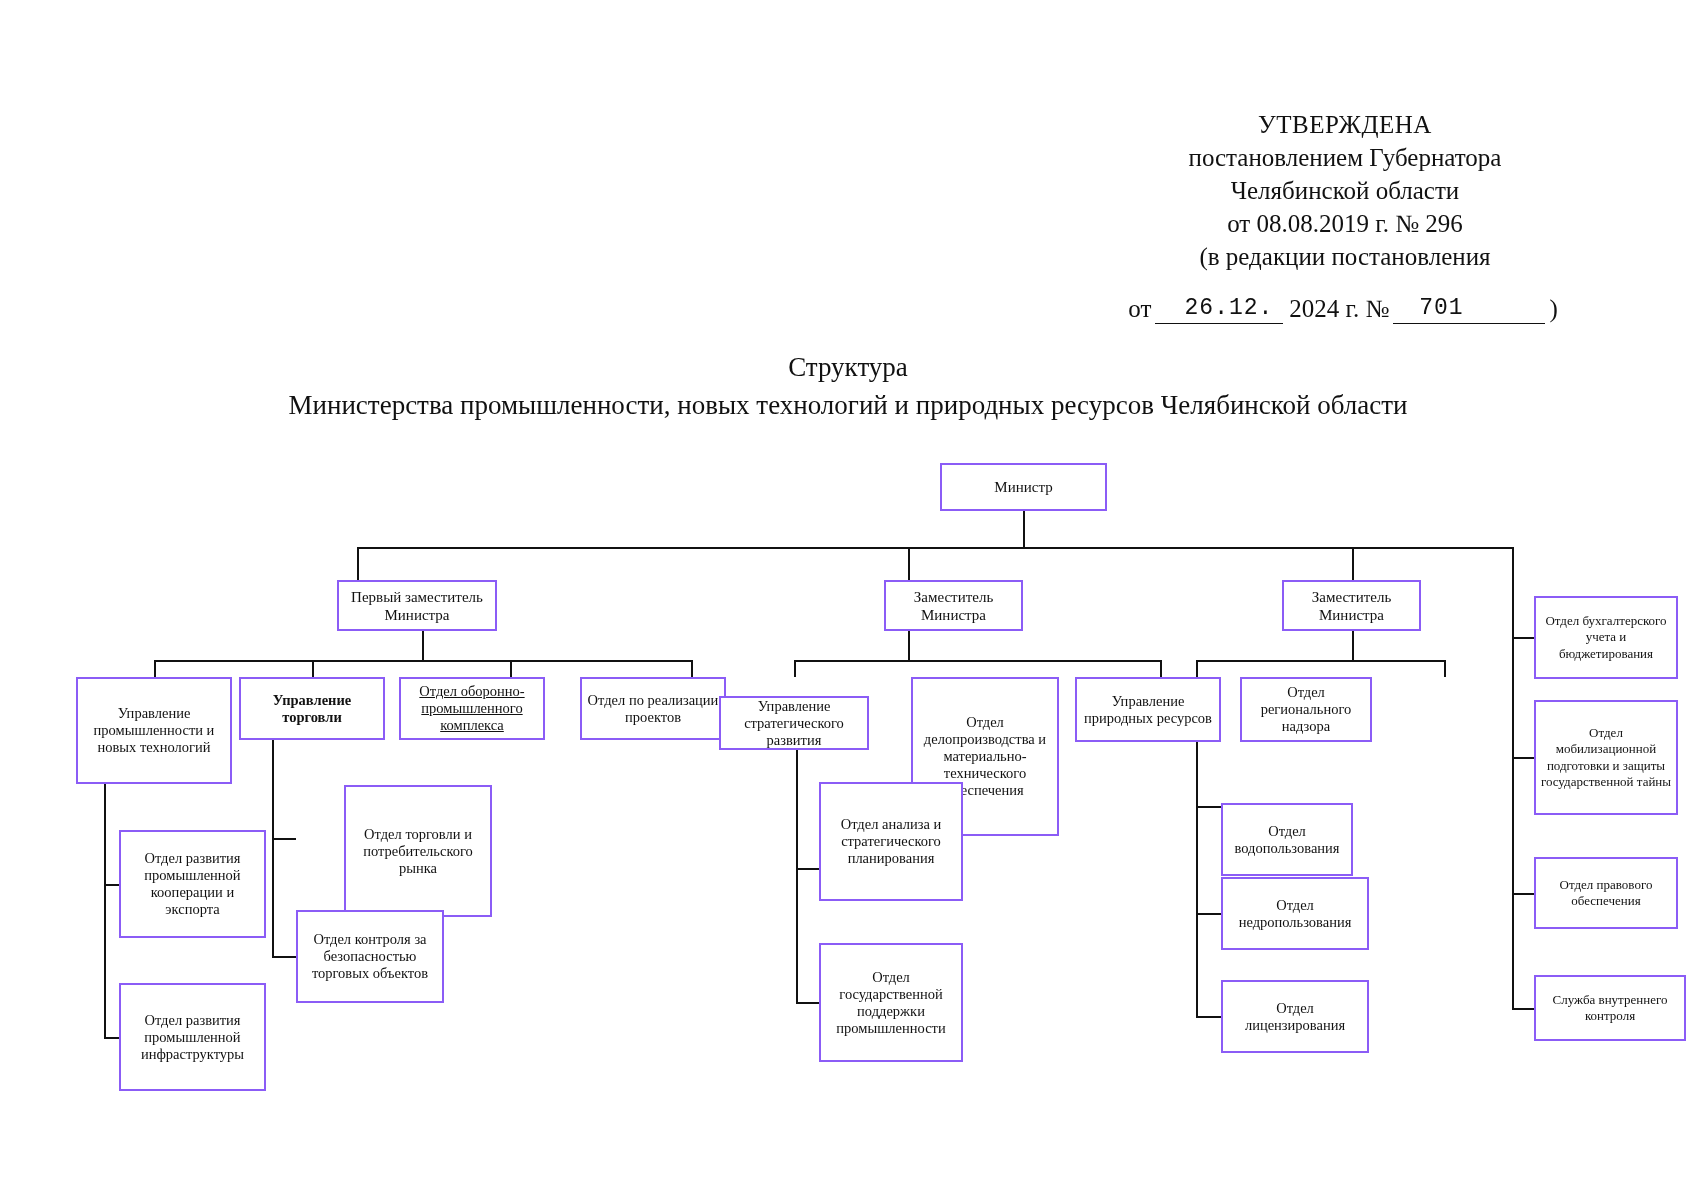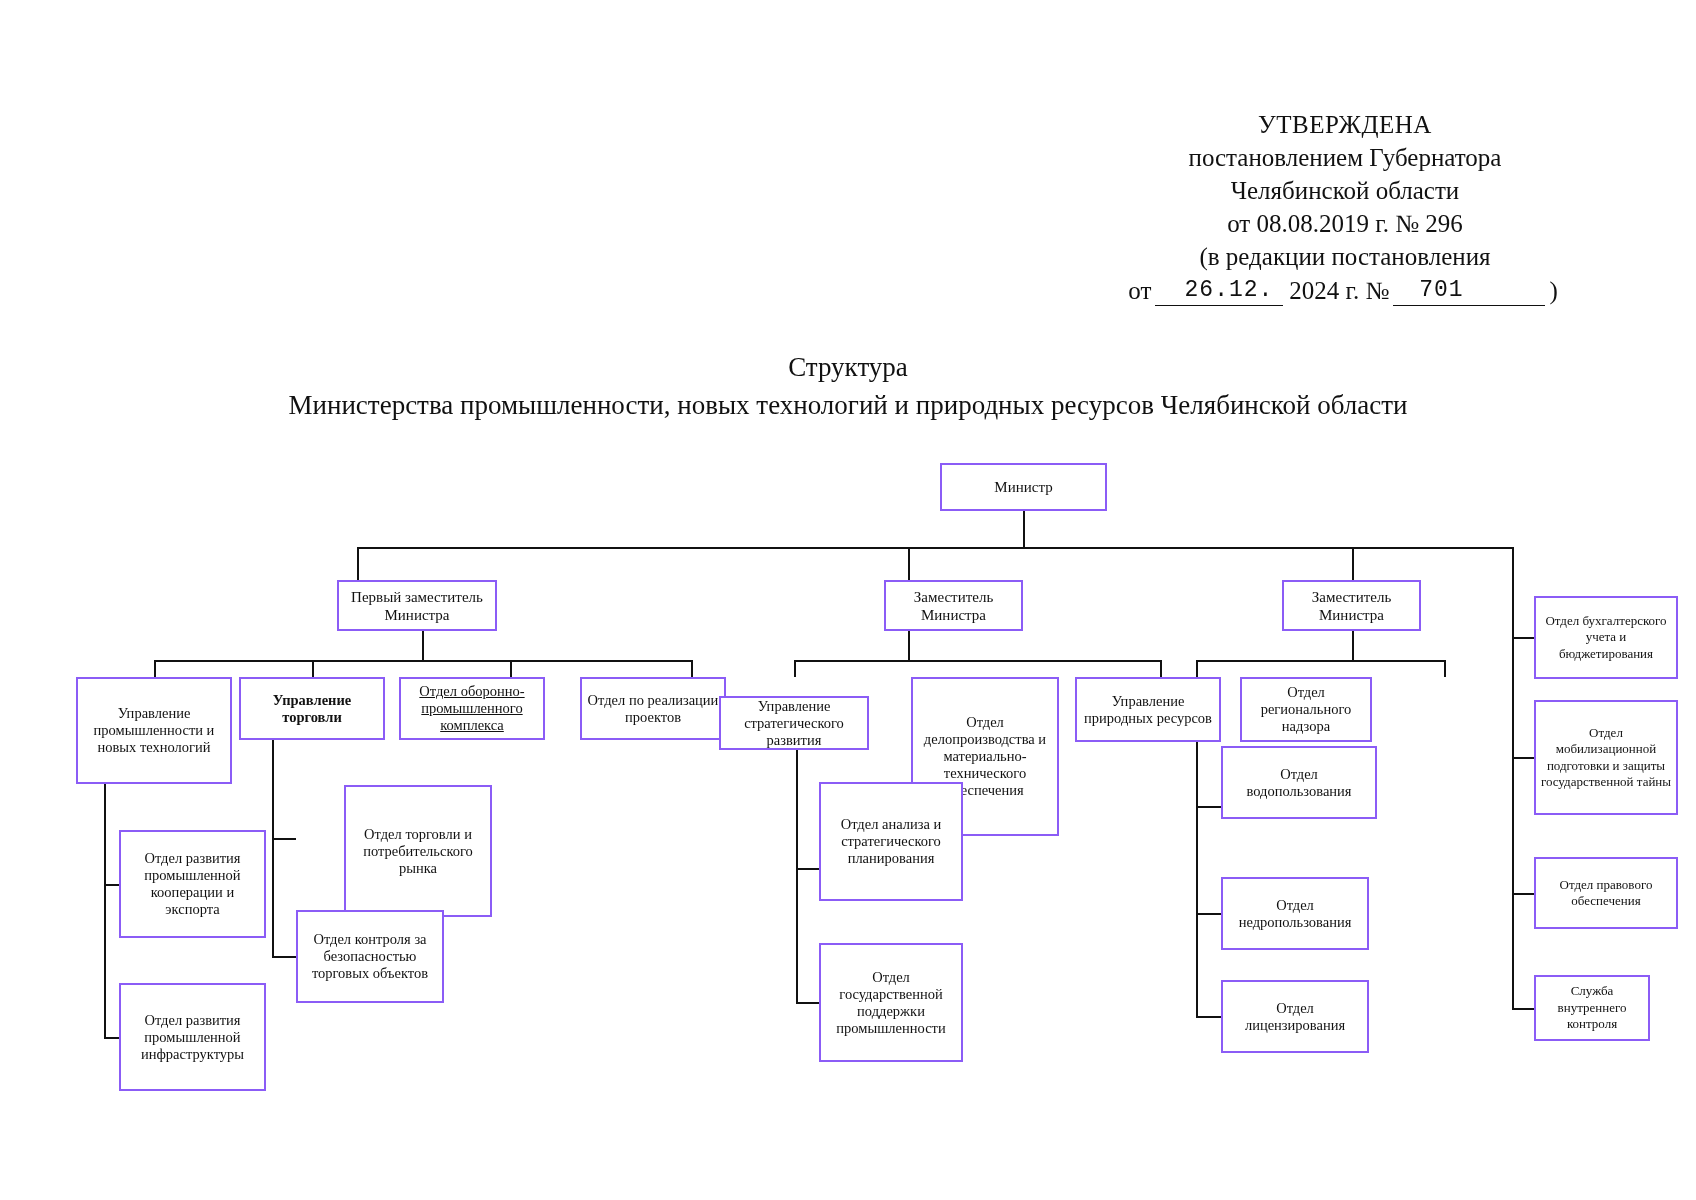--- a/index.html
+++ b/index.html
@@ -14,21 +14,21 @@
 
   
   .approval{
     position:absolute;left:1080px;top:108px;width:530px;
     text-align:center;font-size:25px;line-height:33px;
   }
   .approval .ln{display:block;white-space:nowrap;}
   .approval .caps{letter-spacing:.5px;}
   .dateline{
     display:flex;align-items:flex-end;justify-content:center;
-    gap:0;font-size:25px;line-height:30px;margin-top:2px;white-space:nowrap;
+    gap:0;font-size:25px;line-height:30px;margin-top:20px;white-space:nowrap;
   }
   .dateline .lbl{padding-right:4px;}
   .u{border-bottom:1.6px solid #111;display:inline-block;text-align:center;}
   .u.pre{width:28px;}
   .u.day{width:90px;font-family:"Liberation Mono","DejaVu Sans Mono",monospace;font-size:23px;letter-spacing:1px;text-align:right;}
   .u.post{width:10px;}
   .u.num{width:96px;font-family:"Liberation Mono","DejaVu Sans Mono",monospace;font-size:23px;letter-spacing:1px;}
   .u.tail{width:56px;}
 
   
@@ -194,21 +194,21 @@
   </div>
 
   <div class="box sm" style="left:1075px;top:677px;width:146px;height:65px;">
     <span>Управление природных ресурсов</span>
   </div>
 
   <div class="box sm" style="left:1240px;top:677px;width:132px;height:65px;">
     <span>Отдел регионального надзора</span>
   </div>
 
-  <div class="box sm" style="left:1221px;top:746px;width:156px;height:73px;justify-content:flex-end;">
+  <div class="box sm" style="left:1221px;top:803px;width:132px;height:73px;justify-content:flex-end;">
     <span>Отдел водопользования</span>
   </div>
 
   <div class="box sm" style="left:1221px;top:877px;width:148px;height:73px;">
     <span>Отдел недропользования</span>
   </div>
 
   <div class="box sm" style="left:1221px;top:980px;width:148px;height:73px;">
     <span>Отдел лицензирования</span>
   </div>
@@ -218,17 +218,17 @@
   </div>
 
   <div class="box tiny" style="left:1534px;top:700px;width:144px;height:115px;">
     <span>Отдел мобилизационной подготовки и защиты государственной тайны</span>
   </div>
 
   <div class="box tiny" style="left:1534px;top:857px;width:144px;height:72px;">
     <span>Отдел правового обеспечения</span>
   </div>
 
-  <div class="box tiny" style="left:1534px;top:975px;width:116px;height:66px;">
+  <div class="box tiny" style="left:1534px;top:975px;width:152px;height:66px;">
     <span>Служба внутреннего контроля</span>
   </div>
 
 </div>
 
 </body></html>

